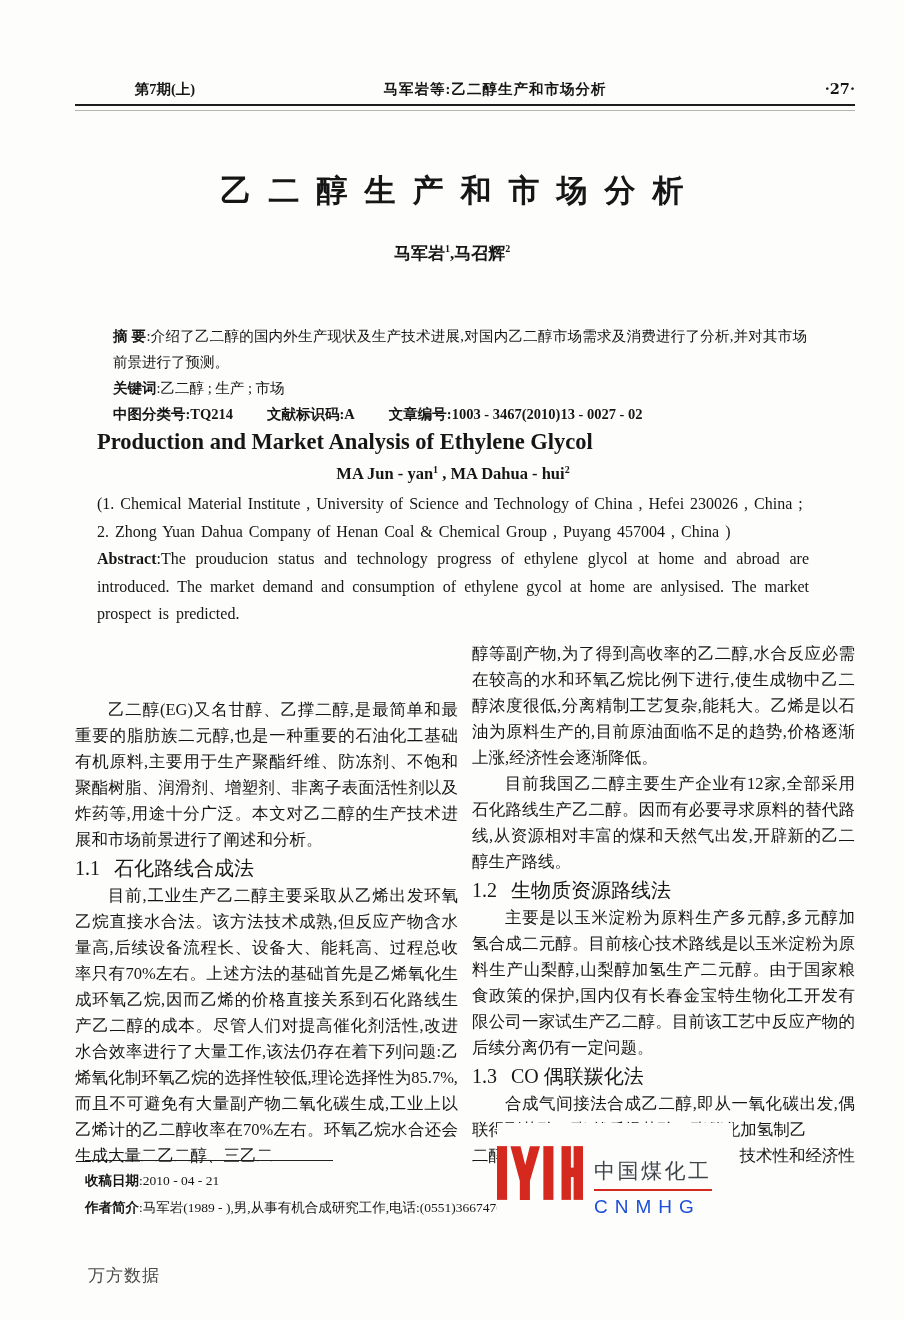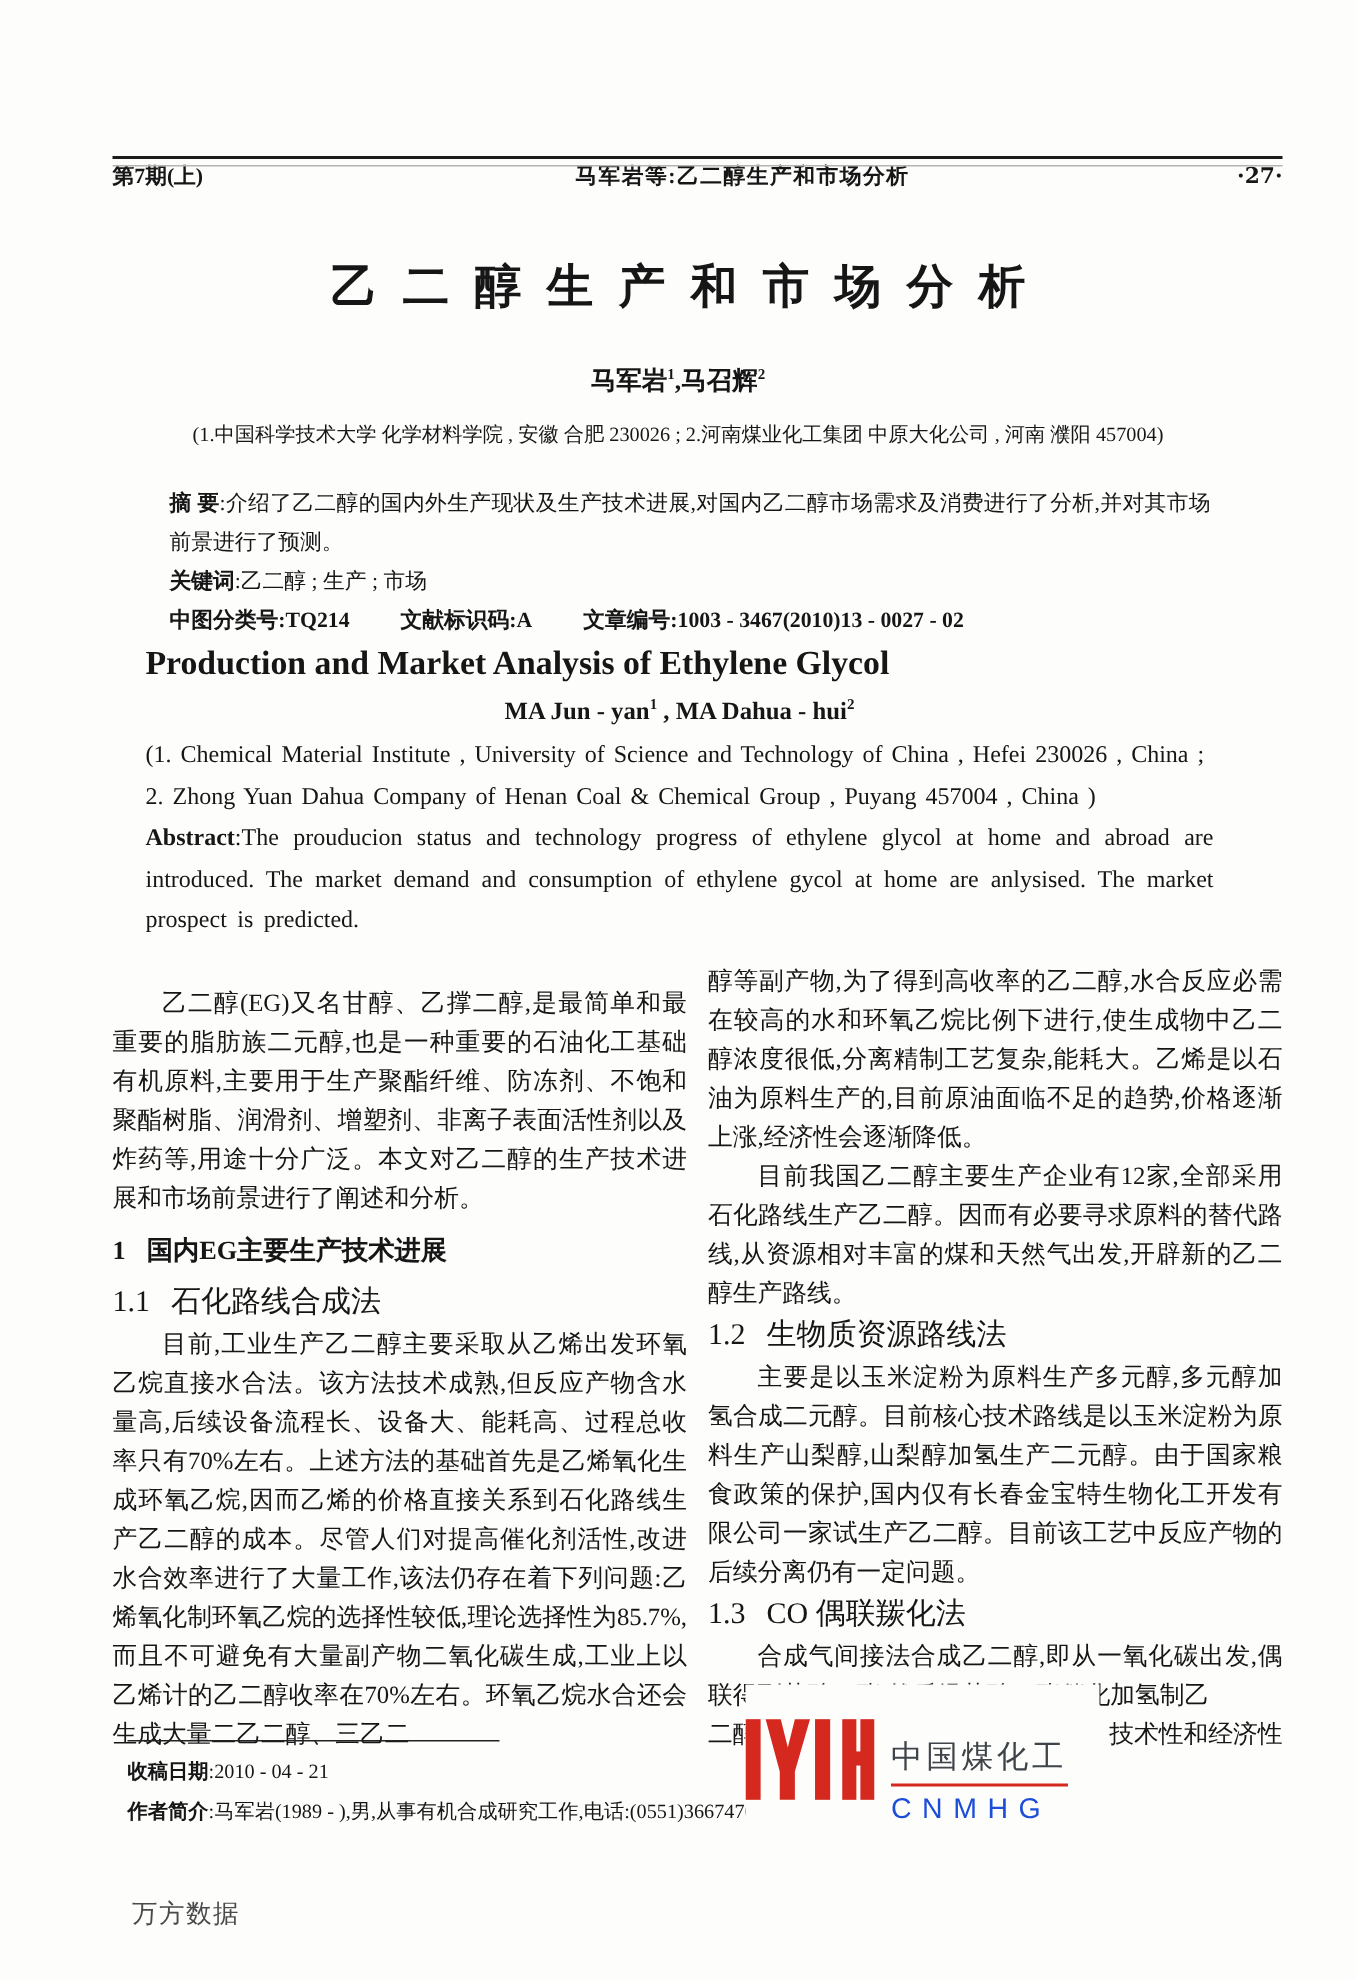--- a/index.html
+++ b/index.html
@@ -3,21 +3,21 @@
 <meta charset="utf-8">
 <style>
   html,body{margin:0;padding:0;background:#e8e8e6;}
   .page{
     position:relative;width:904px;height:1320px;margin:0 auto;
     background:#fdfdfc;color:#161616;overflow:hidden;
     font-family:"Liberation Serif","DejaVu Serif",serif;
   }
   
   .runhead{position:absolute;top:80px;left:75px;width:780px;display:flex;align-items:baseline;font-size:14.5px;font-weight:700;}
-  .runhead .issue{width:180px;text-align:left;margin-top:28px;}
+  .runhead .issue{width:180px;text-align:center;}
   .runhead .rtitle{flex:1;text-align:center;letter-spacing:1px;}
   .runhead .pageno{width:120px;text-align:right;font-family:"DejaVu Serif",serif;}
   .headrule{position:absolute;top:104px;left:75px;width:780px;border-top:2.5px solid #1c1c1c;}
   .headrule2{position:absolute;top:110px;left:75px;width:780px;border-top:1px solid #b5b5b0;}
   
   .cn-title{position:absolute;top:170px;left:0;width:904px;text-align:center;font-size:31px;font-weight:700;letter-spacing:17px;text-indent:17px;}
   .cn-authors{position:absolute;top:242px;left:0;width:904px;text-align:center;font-size:17px;font-weight:700;}
   .cn-affil{position:absolute;top:281px;left:0;width:904px;text-align:center;font-size:13.5px;}
   sup{font-size:10px;vertical-align:super;line-height:0;}
   
@@ -63,40 +63,38 @@
   <div class="runhead">
     <span class="issue">第7期(上)</span>
     <span class="rtitle">马军岩等:乙二醇生产和市场分析</span>
     <span class="pageno">·27·</span>
   </div>
   <div class="headrule"></div>
   <div class="headrule2"></div>
 
   <div class="cn-title">乙二醇生产和市场分析</div>
   <div class="cn-authors"><span>马军岩</span><sup>1</sup><span>,马召辉</span><sup>2</sup></div>
-  <div class="cn-affil">(1.中国科学技术大学 化学材料学院 , 安徽 合肥  230026 ; 2.河南煤业化工集团 中原大化公司 , 河南 濮阳  457004)</div>
 
   <div class="meta">
     <div><span class="lbl">摘  要</span><span>:介绍了乙二醇的国内外生产现状及生产技术进展,对国内乙二醇市场需求及消费进行了分析,并对其市场前景进行了预测。</span></div>
     <div><span class="lbl">关键词</span><span>:乙二醇 ; 生产 ; 市场</span></div>
     <div class="clc"><span>中图分类号:TQ214</span><span class="gap"></span><span>文献标识码:A</span><span class="gap"></span><span>文章编号:1003 - 3467(2010)13 - 0027 - 02</span></div>
   </div>
 
   <div class="eblock">
     <div class="e-title">Production and Market Analysis of Ethylene Glycol</div>
     <div class="e-authors"><span>MA Jun - yan</span><sup>1</sup><span> , MA Dahua - hui</span><sup>2</sup></div>
     <div class="e-affil">(1. Chemical Material Institute , University of Science and Technology of China , Hefei  230026 , China ;</div>
     <div class="e-affil">2. Zhong Yuan Dahua Company of Henan Coal &amp; Chemical Group , Puyang  457004 , China )</div>
     <div class="e-abstract"><span class="lbl">Abstract</span><span>:The prouducion status and technology progress of ethylene glycol at home and abroad are introduced. The market demand and consumption of ethylene gycol at home are anlysised. The market prospect is predicted.</span></div>
   </div>
 
   <div class="columns">
     <div class="col">
       <p class="ind">乙二醇(EG)又名甘醇、乙撑二醇,是最简单和最重要的脂肪族二元醇,也是一种重要的石油化工基础有机原料,主要用于生产聚酯纤维、防冻剂、不饱和聚酯树脂、润滑剂、增塑剂、非离子表面活性剂以及炸药等,用途十分广泛。本文对乙二醇的生产技术进展和市场前景进行了阐述和分析。</p>
-      <div class="h-sec"><span class="num">1</span><span>国内EG主要生产技术进展</span></div>
       <div class="h-sub"><span class="num">1.1</span><span>石化路线合成法</span></div>
       <p class="ind">目前,工业生产乙二醇主要采取从乙烯出发环氧乙烷直接水合法。该方法技术成熟,但反应产物含水量高,后续设备流程长、设备大、能耗高、过程总收率只有70%左右。上述方法的基础首先是乙烯氧化生成环氧乙烷,因而乙烯的价格直接关系到石化路线生产乙二醇的成本。尽管人们对提高催化剂活性,改进水合效率进行了大量工作,该法仍存在着下列问题:乙烯氧化制环氧乙烷的选择性较低,理论选择性为85.7%,而且不可避免有大量副产物二氧化碳生成,工业上以乙烯计的乙二醇收率在70%左右。环氧乙烷水合还会生成大量二乙二醇、三乙二</p>
     </div>
     <div class="col">
       <p>醇等副产物,为了得到高收率的乙二醇,水合反应必需在较高的水和环氧乙烷比例下进行,使生成物中乙二醇浓度很低,分离精制工艺复杂,能耗大。乙烯是以石油为原料生产的,目前原油面临不足的趋势,价格逐渐上涨,经济性会逐渐降低。</p>
       <p class="ind">目前我国乙二醇主要生产企业有12家,全部采用石化路线生产乙二醇。因而有必要寻求原料的替代路线,从资源相对丰富的煤和天然气出发,开辟新的乙二醇生产路线。</p>
       <div class="h-sub"><span class="num">1.2</span><span>生物质资源路线法</span></div>
       <p class="ind">主要是以玉米淀粉为原料生产多元醇,多元醇加氢合成二元醇。目前核心技术路线是以玉米淀粉为原料生产山梨醇,山梨醇加氢生产二元醇。由于国家粮食政策的保护,国内仅有长春金宝特生物化工开发有限公司一家试生产乙二醇。目前该工艺中反应产物的后续分离仍有一定问题。</p>
       <div class="h-sub"><span class="num">1.3</span><span>CO 偶联羰化法</span></div>
       <p class="ind">合成气间接法合成乙二醇,即从一氧化碳出发,偶联得到草酸二酯,然后经草酸二酯催化加氢制乙</p>

